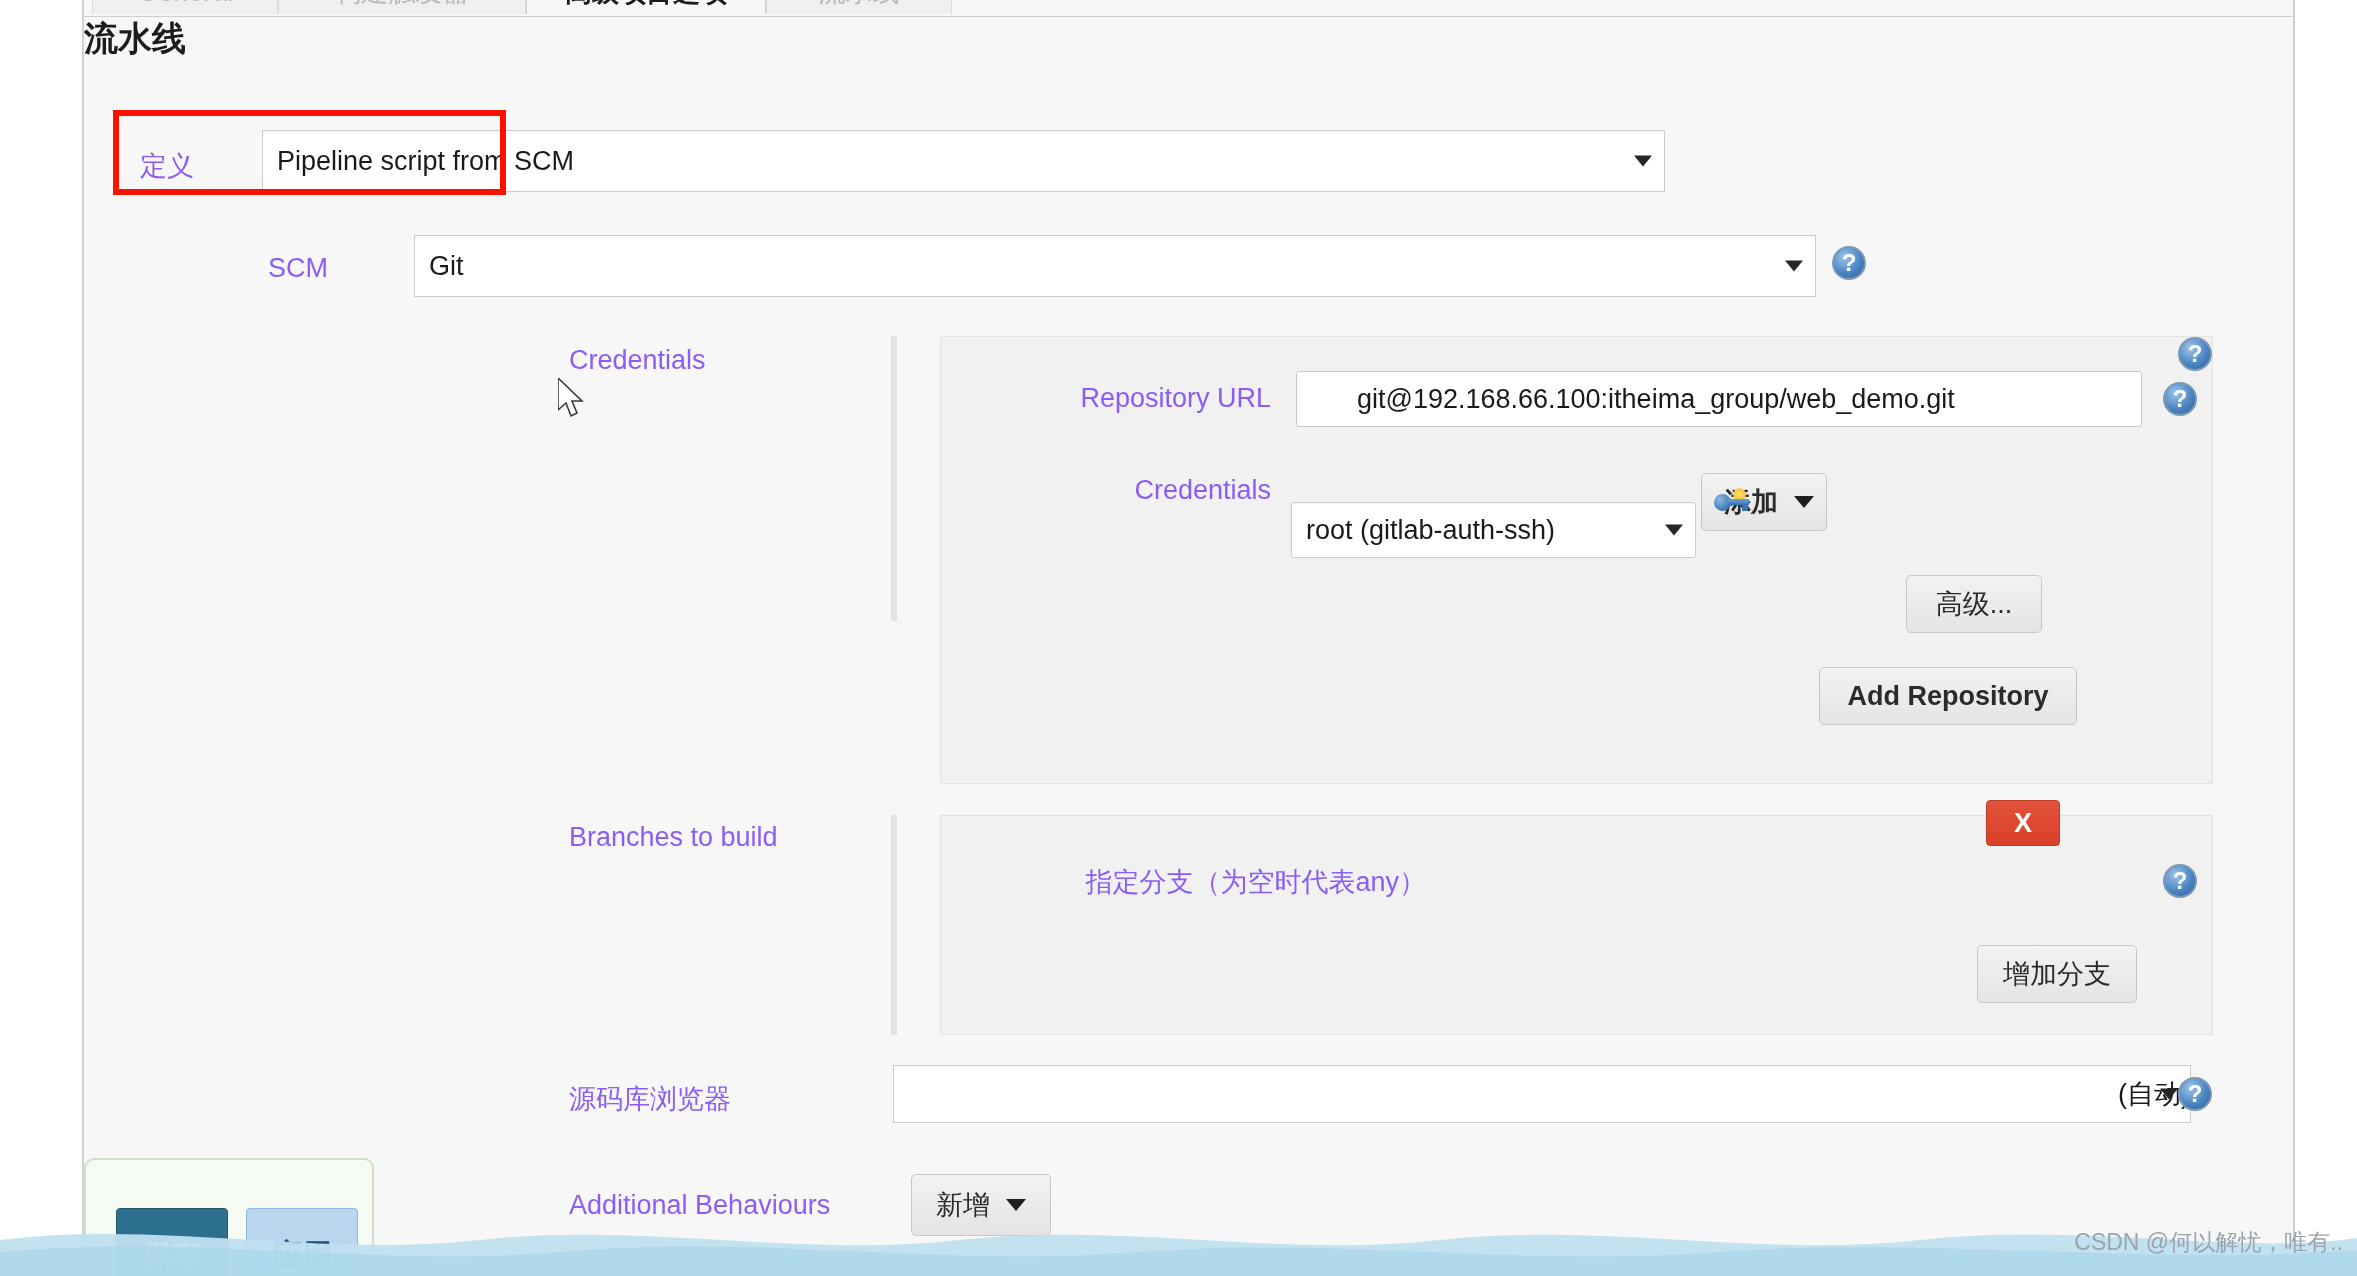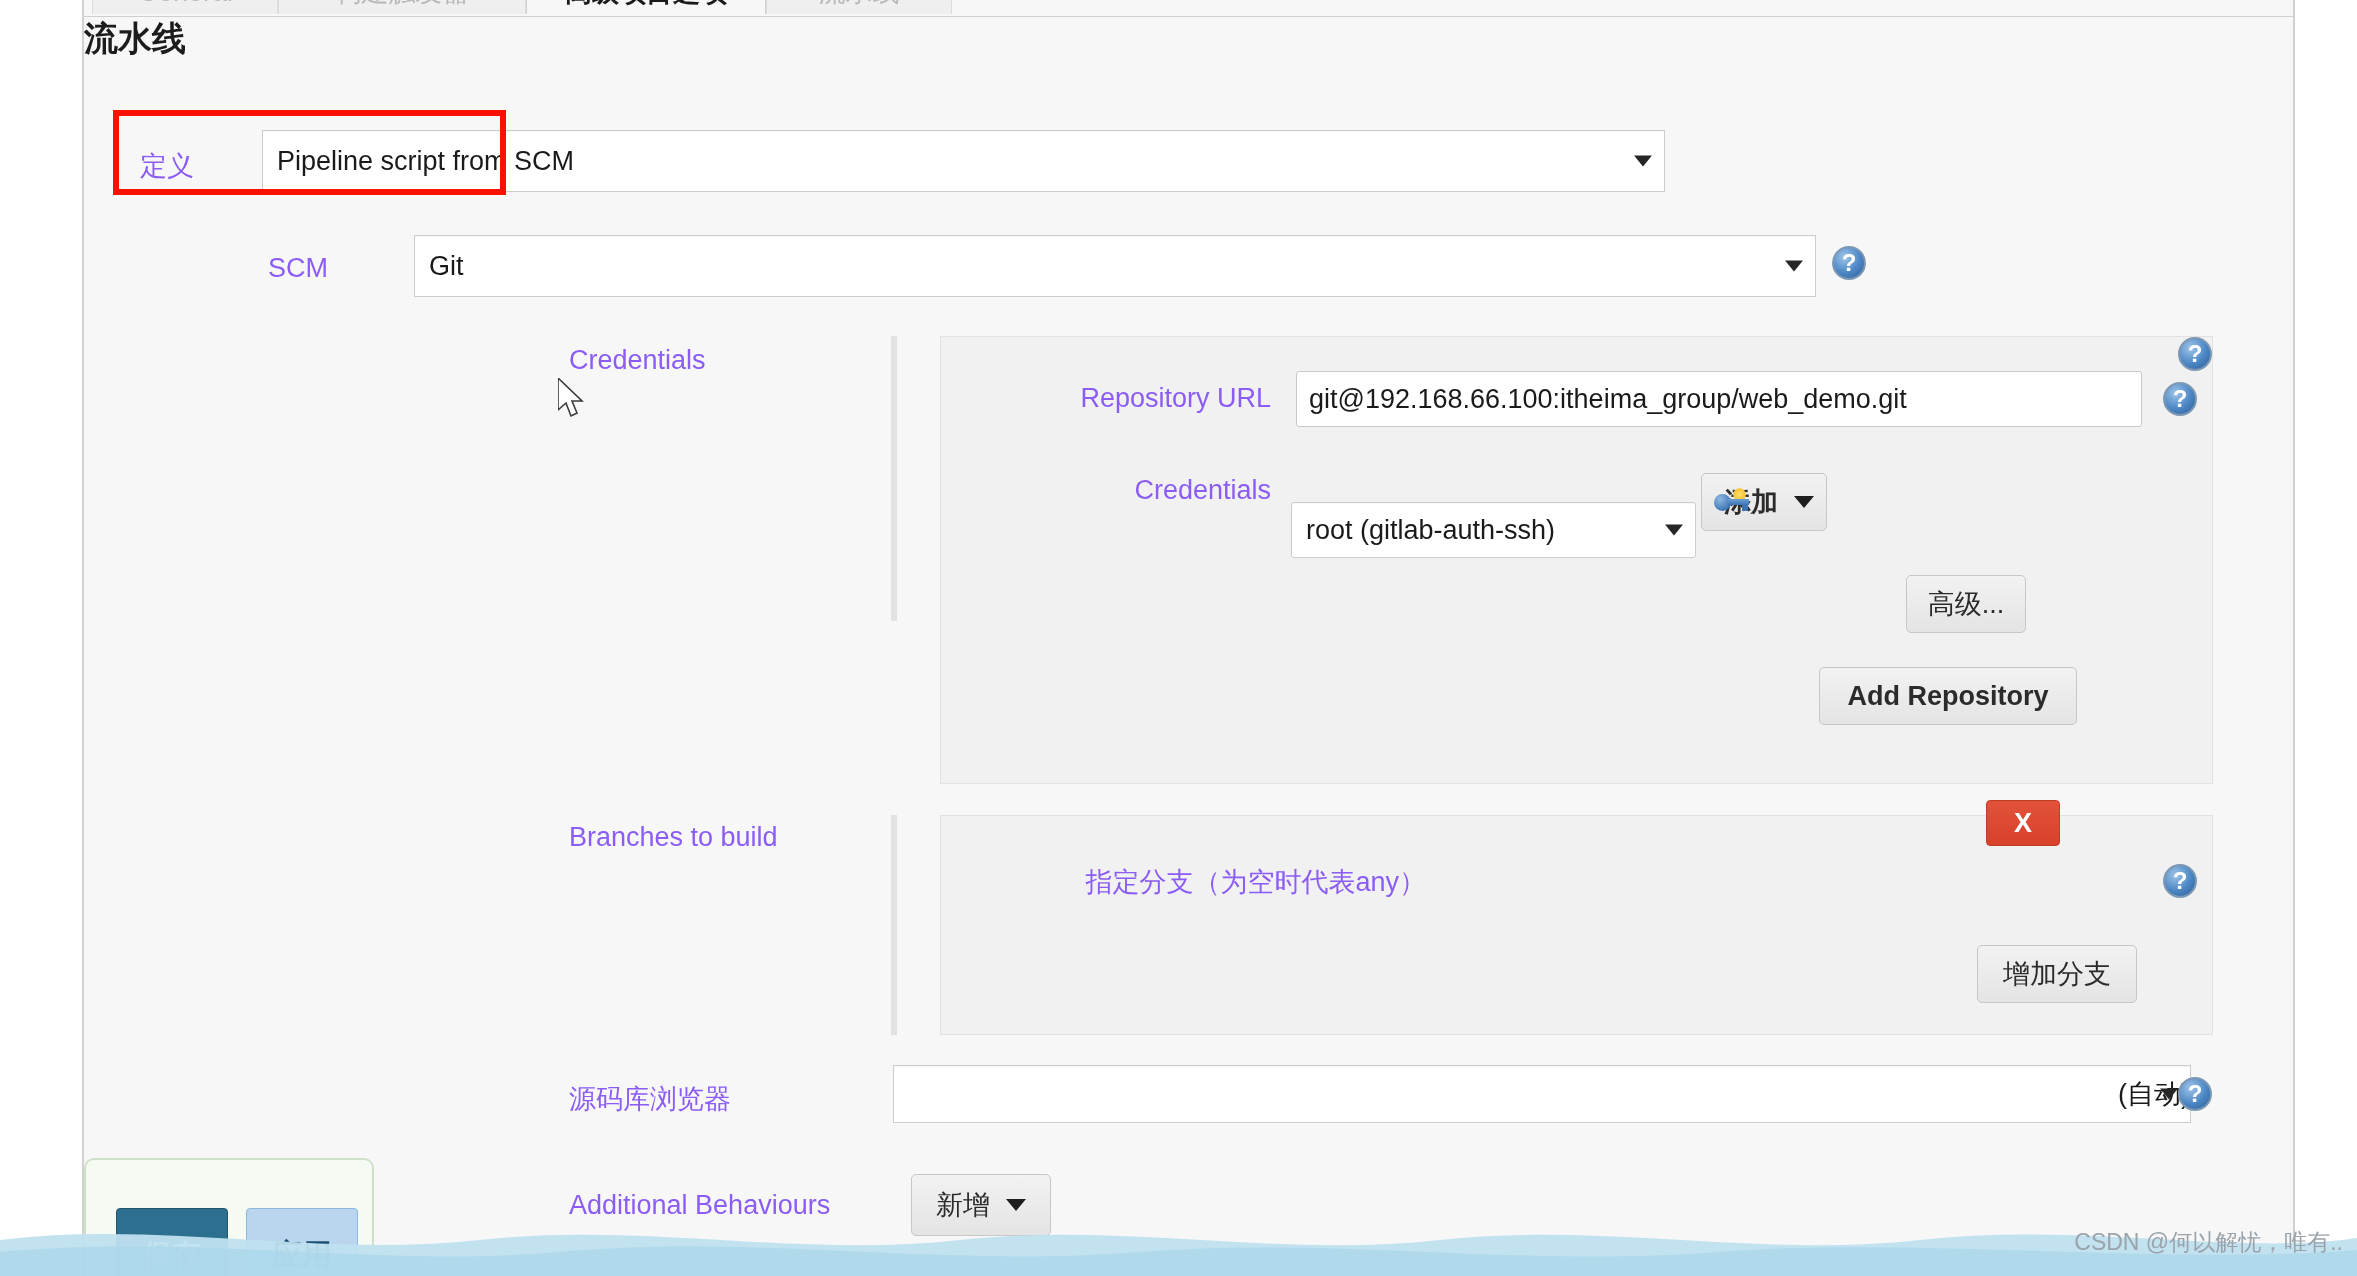--- a/index.html
+++ b/index.html
@@ -384,21 +384,21 @@
       <span>Credentials</span>
     </div>
 
     <div class="box-accent" style="left:807px; top:336px; height:285px;"></div>
 
     <div class="boxed" style="left:820px; top:336px; width:1273px; height:448px;">
 
       <div class="field-label" style="position:absolute; left:-10px; top:46px; width:340px;">
         <span>Repository URL</span>
       </div>
-      <div class="text-input" style="position:absolute; left:355px; top:34px; width:846px; height:56px;">
+      <div class="text-input" style="position:absolute; left:355px; top:34px; width:846px; height:56px;padding-left:48px;">
         <span class="val">git@192.168.66.100:itheima_group/web_demo.git</span>
       </div>
       <div class="help-icon" style="left:1222px; top:45px;">
         <span>?</span>
       </div>
 
       <div class="field-label" style="position:absolute; left:-10px; top:138px; width:340px;">
         <span>Credentials</span>
       </div>
       <div class="select-box" style="position:absolute; left:350px; top:165px; width:405px; height:56px; border-radius:3px;">
@@ -409,21 +409,21 @@
         <span class="key-icon">
           <span class="k-spark"></span>
           <span class="k-head"></span>
           <span class="k-shaft"></span>
           <span class="k-tooth"></span>
         </span>
         <span>添加</span>
         <span class="btn-caret"></span>
       </div>
 
-      <div class="btn plain" style="left:965px; top:238px; width:120px; height:58px;">
+      <div class="btn plain" style="left:965px; top:238px; width:136px; height:58px;">
         <span>高级...</span>
       </div>
 
       <div class="btn" style="left:878px; top:330px; width:258px; height:58px;">
         <span>Add Repository</span>
       </div>
     </div>
 
     <div class="help-icon" style="left:2094px; top:337px;">
       <span>?</span>

